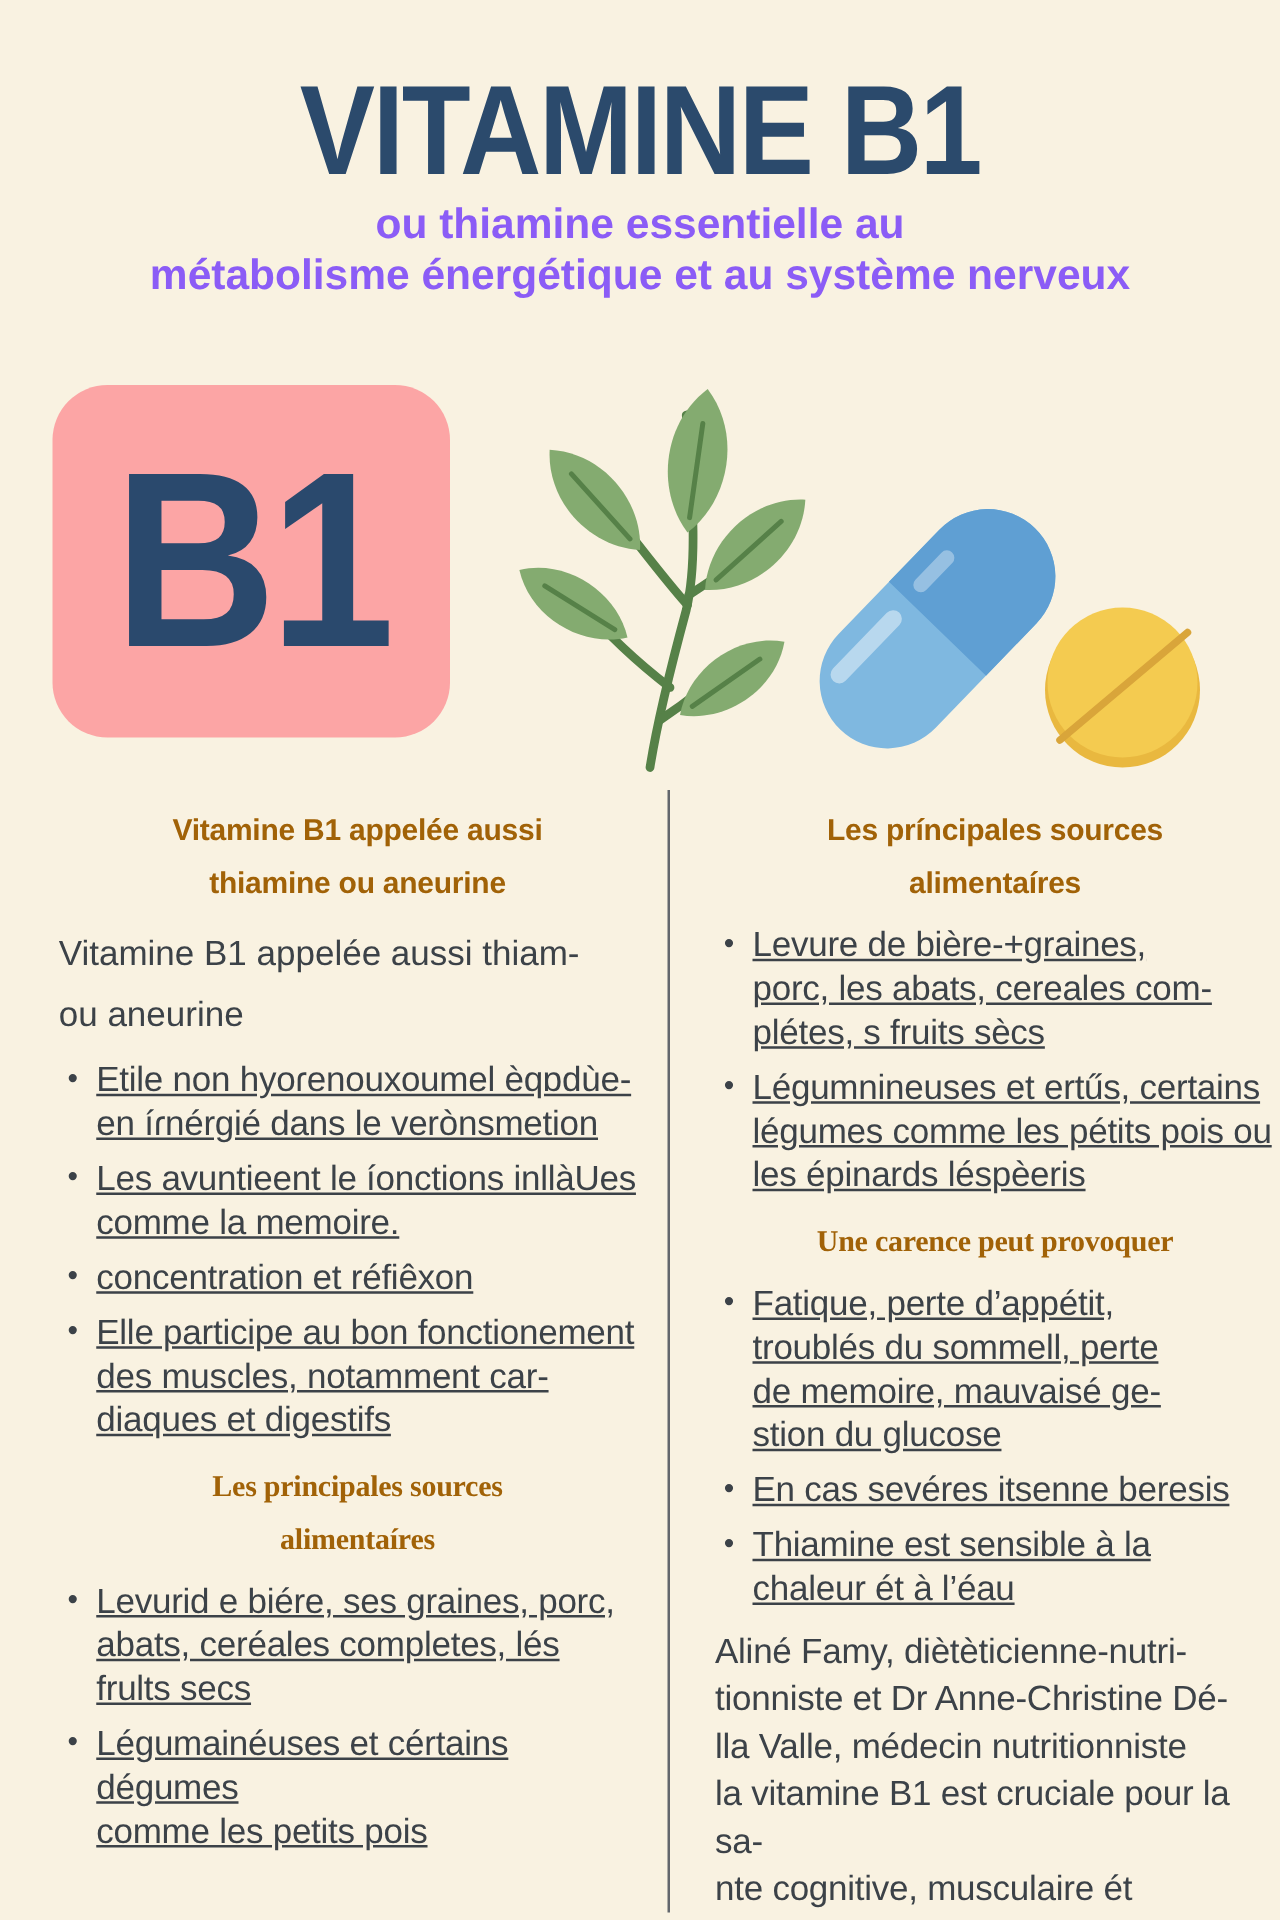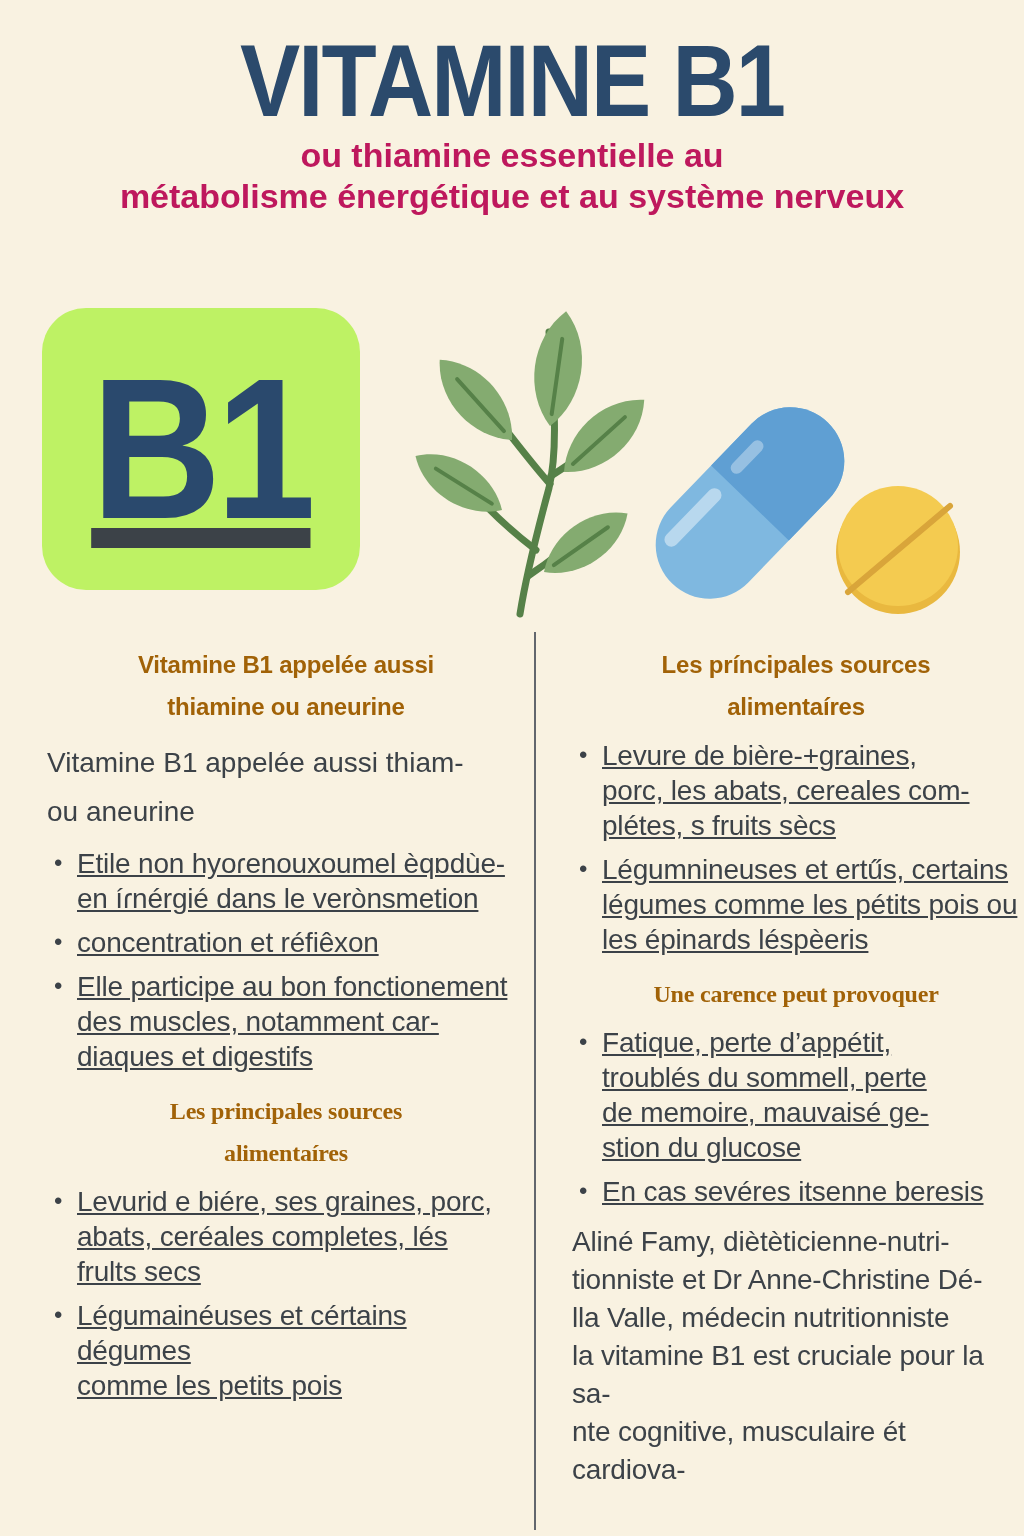--- a/index.html
+++ b/index.html
@@ -5,34 +5,34 @@
   html,body { margin:0; padding:0; }
   .page {
     position:relative;
     width:1024px; height:1536px;
     background:#f9f2e1;
     font-family:"Liberation Sans","DejaVu Sans",sans-serif;
     color:#3c4248;
     overflow:hidden;
   }
   
-  .header { position:absolute; top:28px; left:0; width:1024px; text-align:center; }
+  .header { position:absolute; top:52px; left:0; width:1024px; text-align:center; }
   .title {
     margin:0;
     font-size:96px; font-weight:700; line-height:1.05;
     color:#2b4a6c; letter-spacing:-2px;
     transform:scale(0.94,1.06); transform-origin:50% 0;
   }
-  .subtitle { margin:6px 0 0 0; font-size:34px; font-weight:700; color:#be185d; line-height:1.22; }
+  .subtitle { margin:6px 0 0 0; font-size:34px; font-weight:700; color:#8b5cf6; line-height:1.22; }
   
   .badge {
     position:absolute; left:42px; top:308px;
     width:318px; height:282px; border-radius:44px;
-    background:#bef264;
-    display:flex; align-items:center; justify-content:center;text-decoration:underline;
+    background:#fca5a5;
+    display:flex; align-items:center; justify-content:center;
   }
   .badge-label {
     font-size:200px; font-weight:700; color:#2a496d;
     letter-spacing:-6px; transform:scaleX(0.9);
     line-height:1;
   }
   .plant-svg { position:absolute; left:400px; top:288px; }
   .pills-svg { position:absolute; left:628px; top:368px; }
   
   .divider { position:absolute; left:534px; top:632px; width:2px; height:898px; background:#63676d; }
@@ -126,20 +126,22 @@
   <div class="divider"></div>
 
   <div class="col col-left">
     <h2>Vitamine B1 appelée aussi
 thiamine ou aneurine</h2>
     <p class="intro">Vitamine B1 appelée aussi thiam-
 ou aneurine</p>
     <ul class="bullets">
       <li>Etile non hyoɾenouxoumel èqɒdùe-
 en íɾnérgié dans le verònsmetion</li>
+      <li>Les avuntieent le íonctions inllàUes
+comme la memoire.</li>
       <li>concentration et réfiêxon</li>
       <li>Elle participe au bon fonctionement
 des muscles, notamment car-
 diaques et digestifs</li>
     </ul>
     <h2 class="later">Les principales sources
 alimentaíres</h2>
     <ul class="bullets">
       <li>Levurid e biére, ses graines, porc,
 abats, ceréales completes, lés
@@ -161,20 +163,22 @@
 légumes comme les pétits pois ou
 les épinards léspèeris</li>
     </ul>
     <h2 class="later">Une carence peut provoquer</h2>
     <ul class="bullets">
       <li>Fatique, perte d’appétit,
 troublés du sommell, perte
 de memoire, mauvaisé ge-
 stion du glucose</li>
       <li>En cas sevéres itsenne beresis</li>
+      <li>Thiamine est sensible à la
+chaleur ét à l’éau</li>
     </ul>
     <p class="footer-para">Aliné Famy, diètèticienne-nutri-
 tionniste et Dr Anne-Christine Dé-
 lla Valle, médecin nutritionniste
 la vitamine B1 est cruciale pour la sa-
 nte cognitive, musculaire ét cardiova-</p>
   </div>
 
 </div>
 

